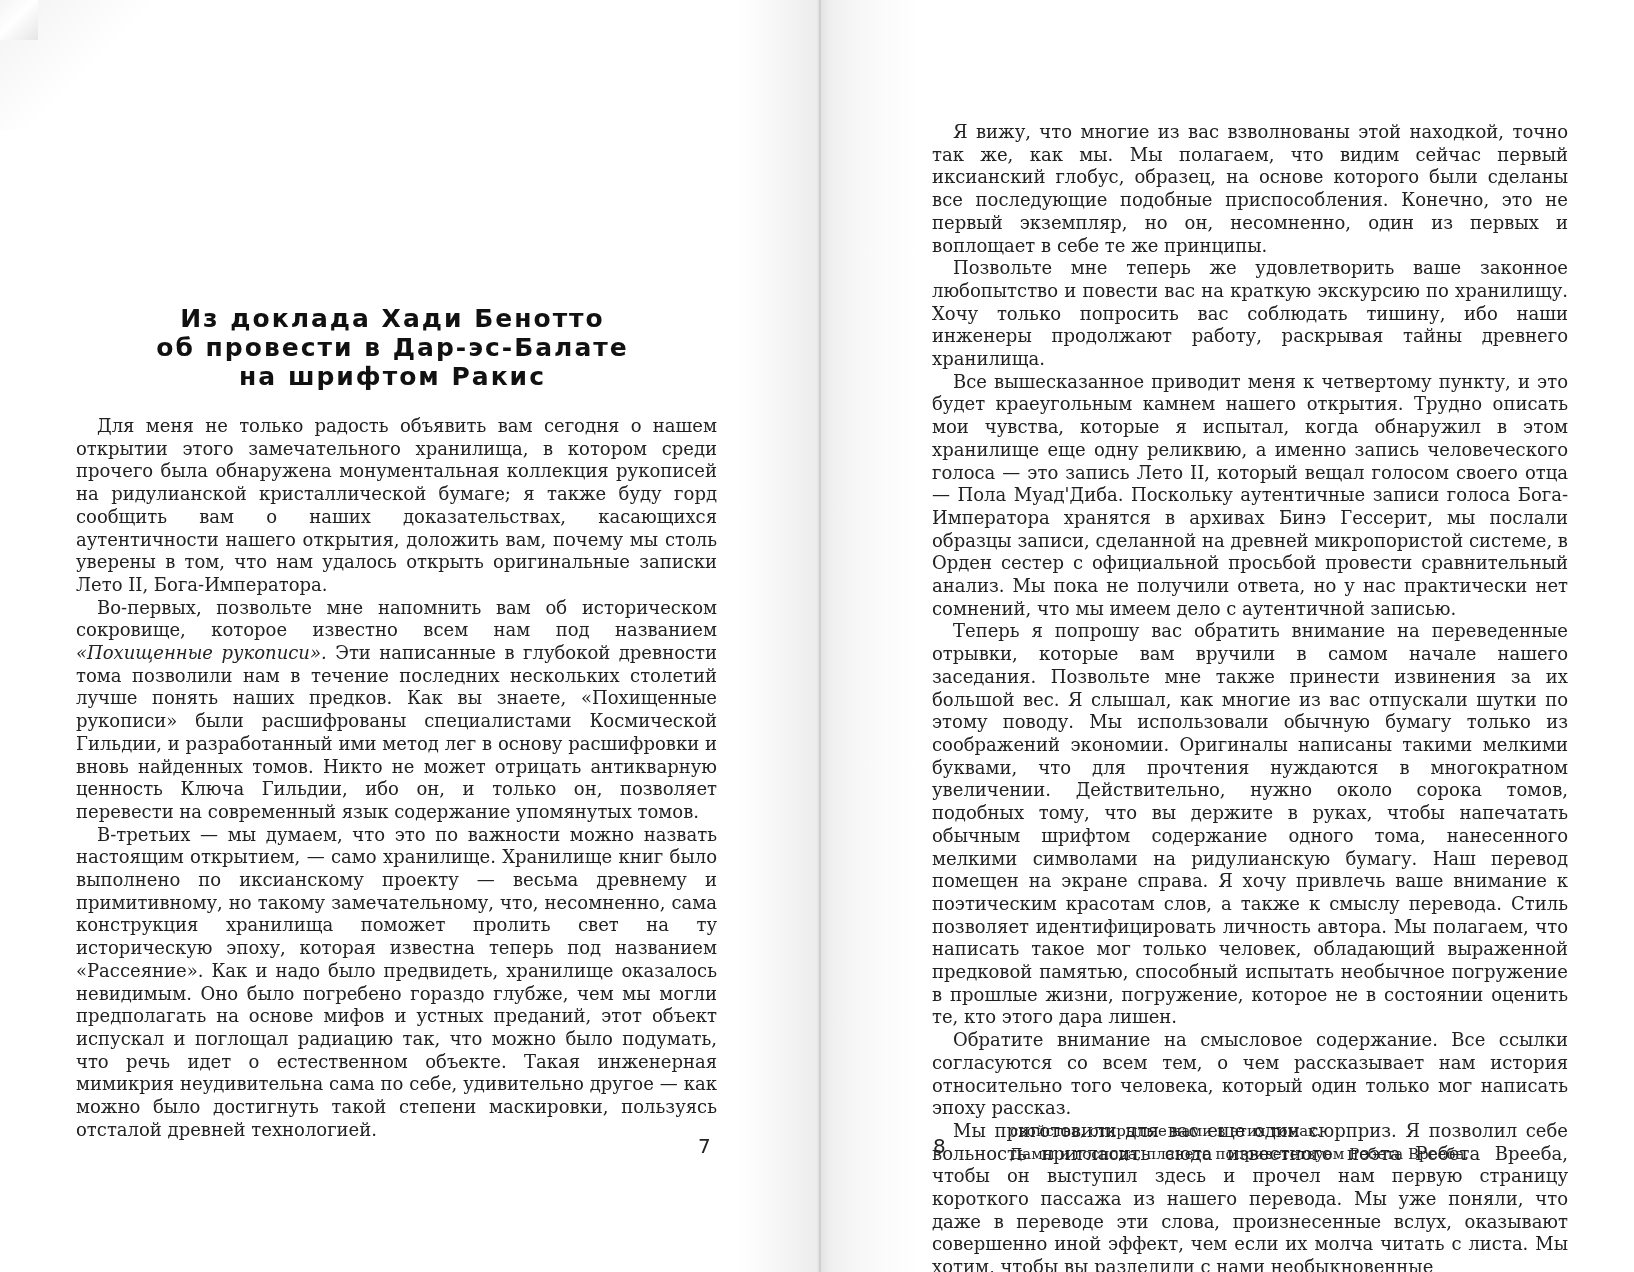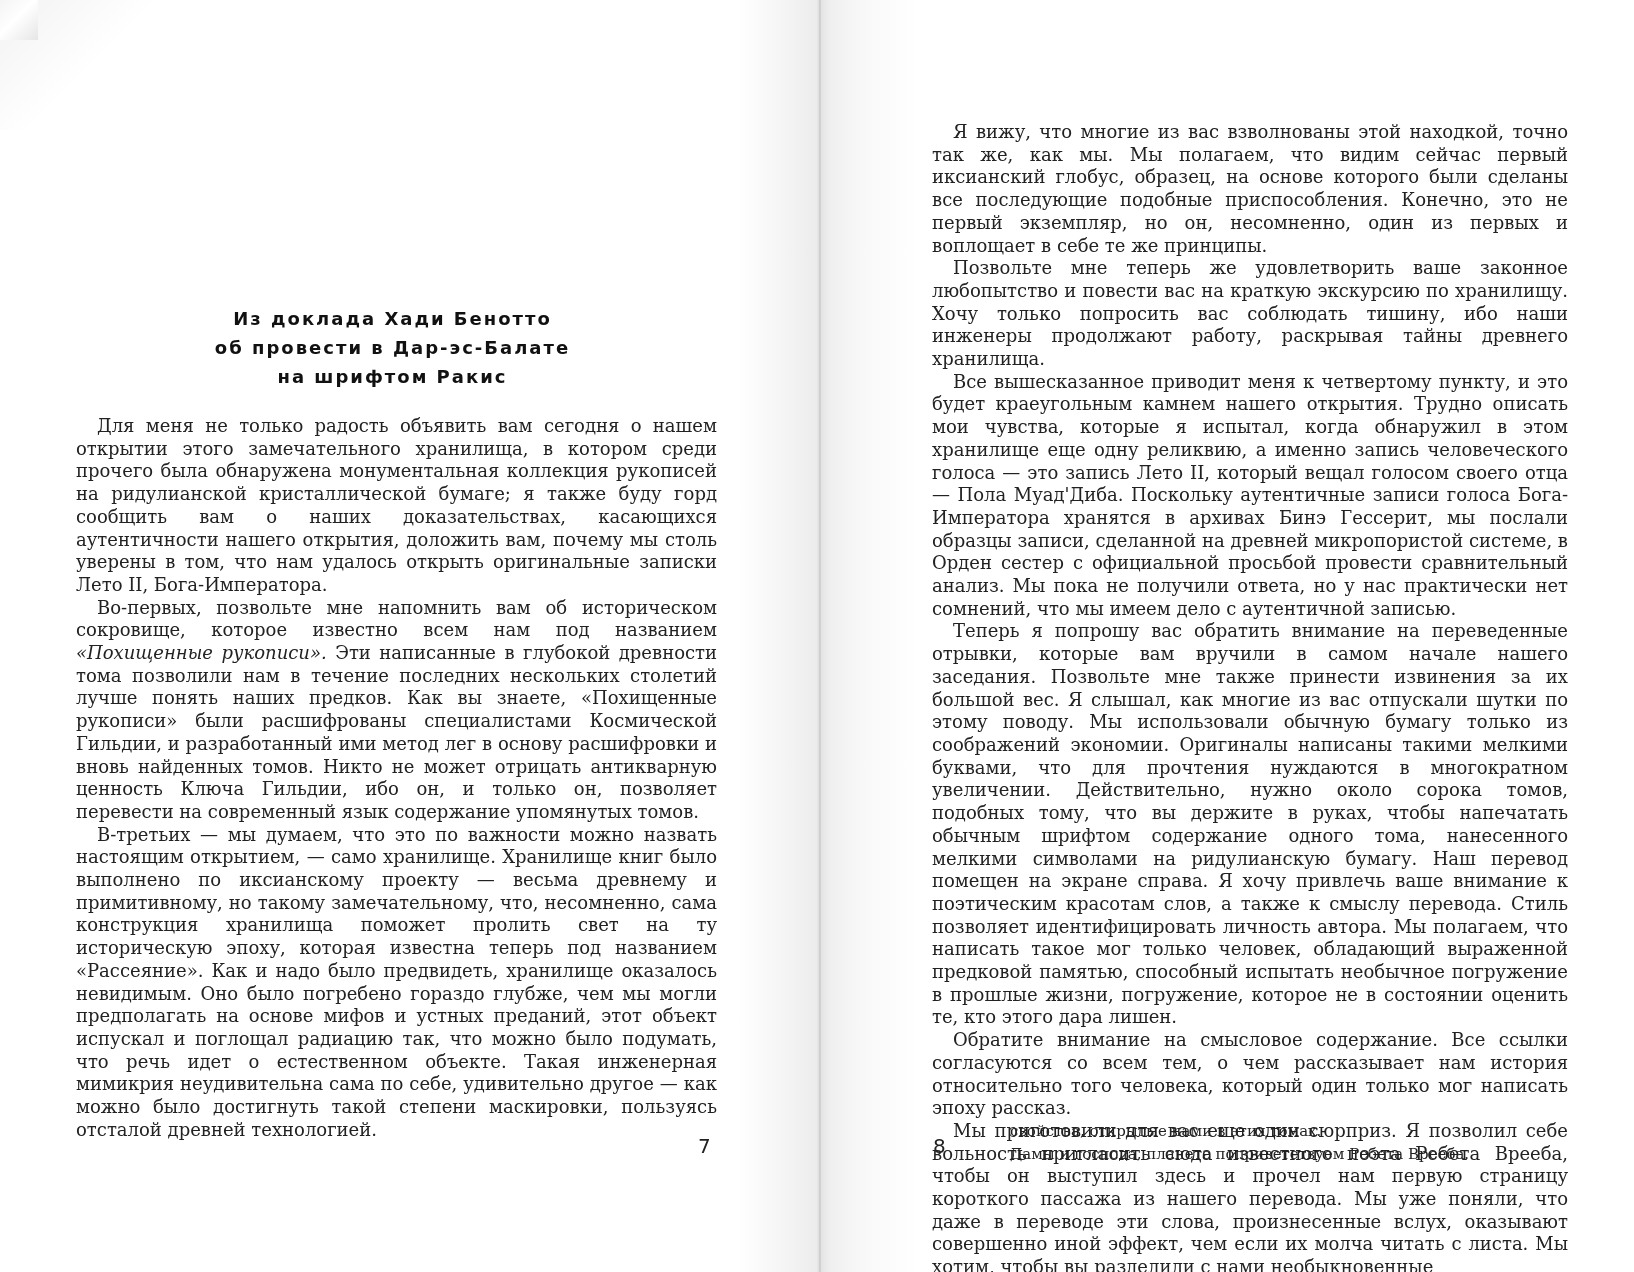--- a/index.html
+++ b/index.html
@@ -31,21 +31,21 @@
   }
   .curl-shadow {
     position: absolute; left: 0; top: 0; width: 160px; height: 130px;
     background: linear-gradient(135deg, rgba(0,0,0,0.05) 0%, rgba(0,0,0,0.0) 55%);
   }
   .title {
     position: absolute; left: 72px; width: 641px; top: 304px;
     text-align: center;
     font-family: "DejaVu Sans", "Liberation Sans", sans-serif;
     font-weight: bold;
-    font-size: 18px; line-height: 29px; letter-spacing: 2px;
+    font-size: 25px; line-height: 29px; letter-spacing: 2px;
     color: #111;
   }
   .title div { white-space: nowrap; }
   .text {
     position: absolute;
     font-size: 18px; line-height: 22.7px;
     text-align: justify;
     color: #222;
   }
   .text p { margin: 0; text-indent: 21px; }

